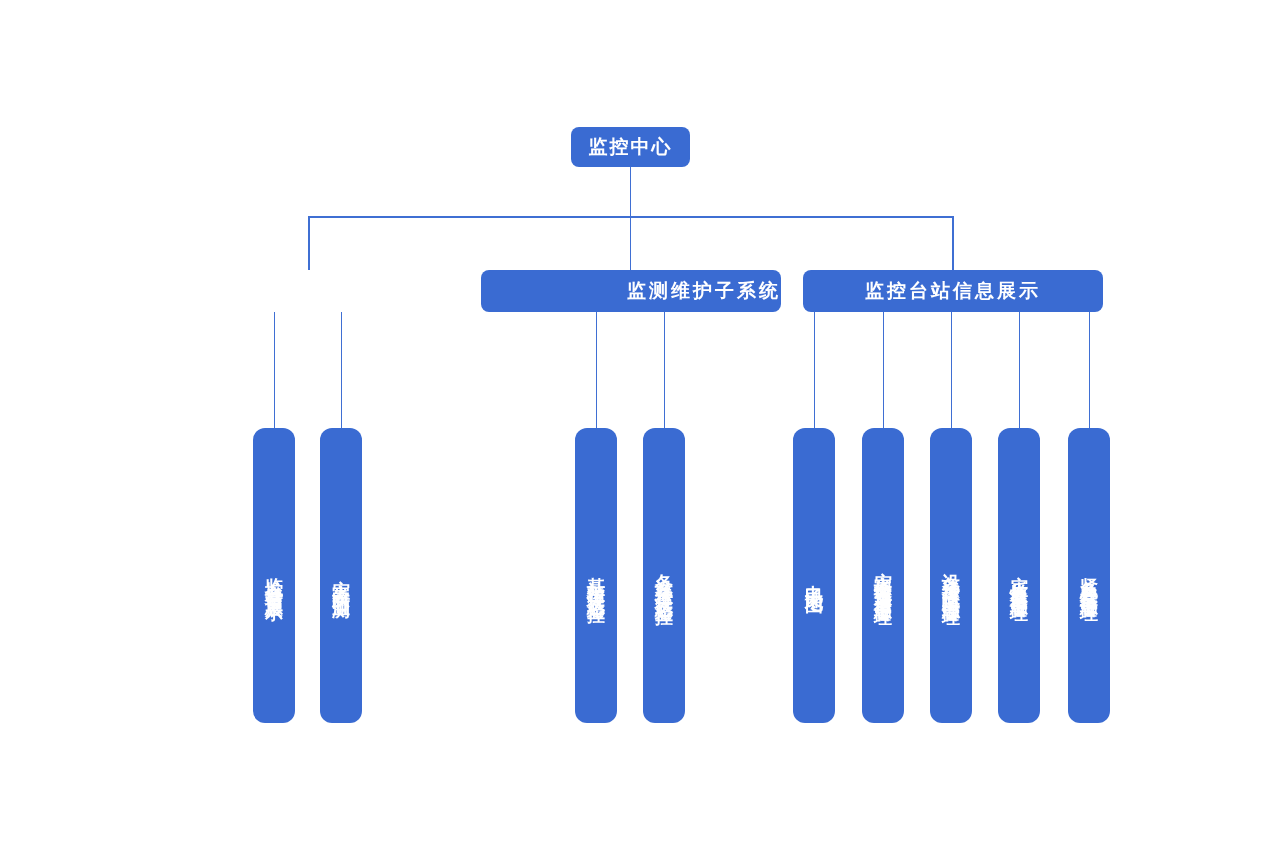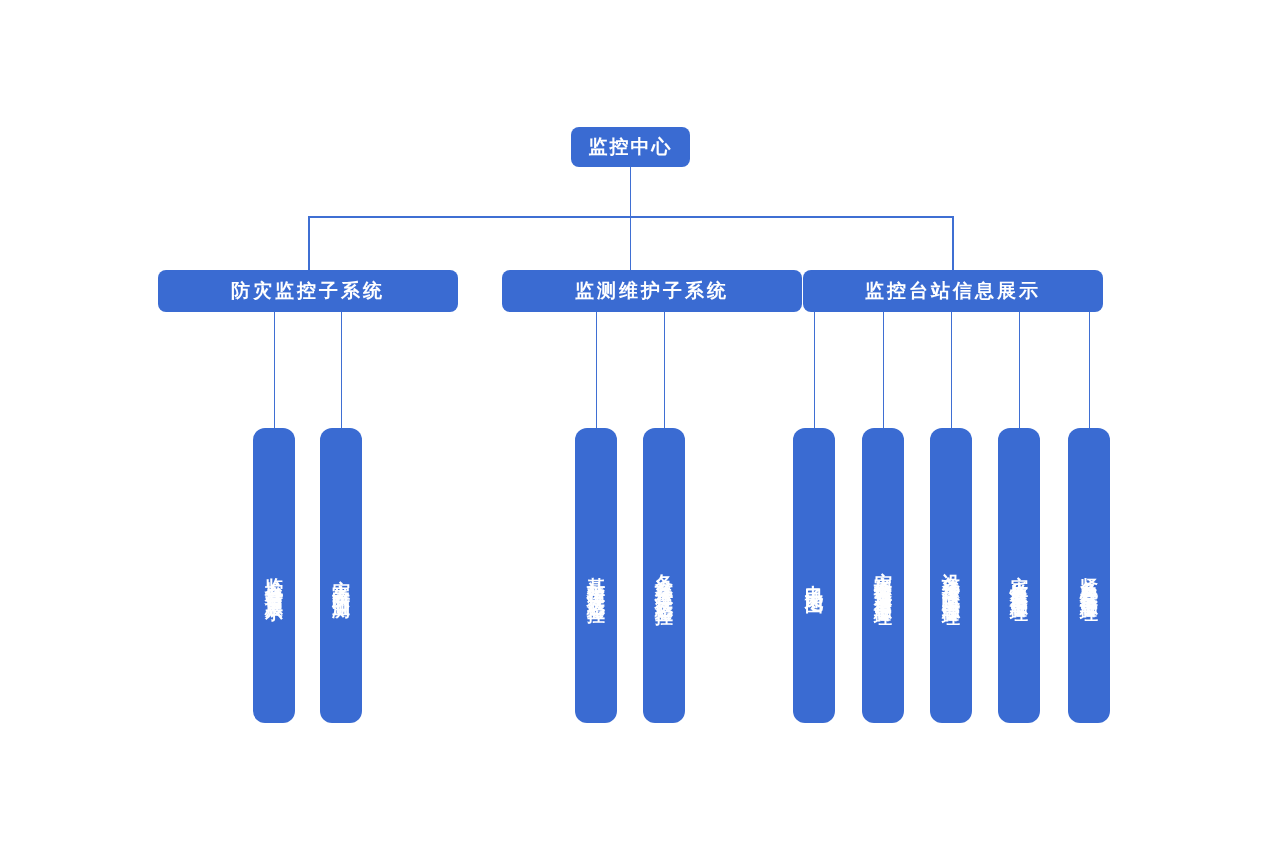--- a/index.html
+++ b/index.html
@@ -79,24 +79,21 @@
   <div class="line v" style="left:813.5px;  top:312px; height:116px;"></div>
   <div class="line v" style="left:882.5px;  top:312px; height:116px;"></div>
   <div class="line v" style="left:950.5px;  top:312px; height:116px;"></div>
   <div class="line v" style="left:1018.5px; top:312px; height:116px;"></div>
   <div class="line v" style="left:1088.5px; top:312px; height:116px;"></div>
 
   <div class="node root">
     <span>监控中心</span>
   </div>
 
-  <div class="node level2" style="left:158px;">
-    <span>防灾监控子系统</span>
-  </div>
-  <div class="node level2" style="left:502px;">
+  <div class="node level2" style="left:481px;justify-content:flex-end;">
     <span>监测维护子系统</span>
   </div>
   <div class="node level2" style="left:803px;">
     <span>监控台站信息展示</span>
   </div>
 
   <div class="node leaf" style="left:253px;">
     <span>监控台站信息展示</span>
   </div>
   <div class="node leaf" style="left:320px;">

